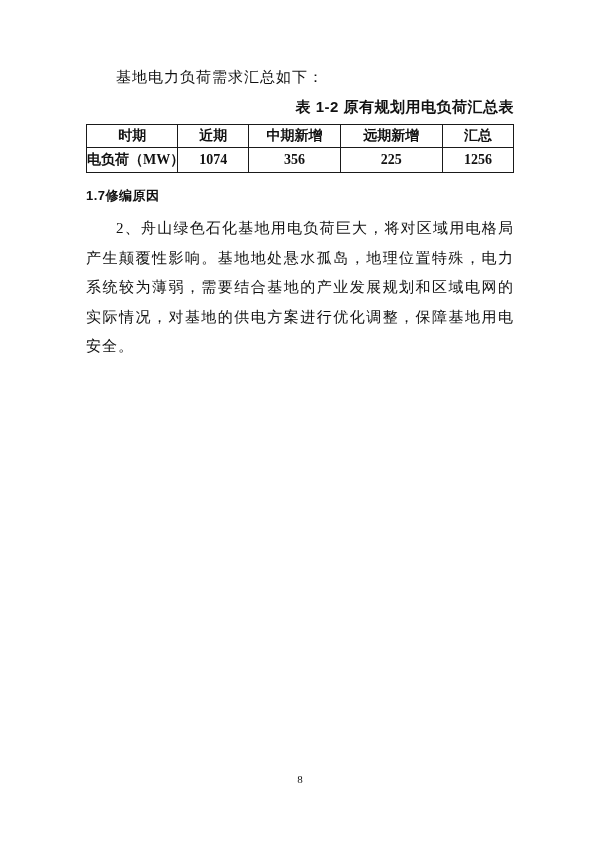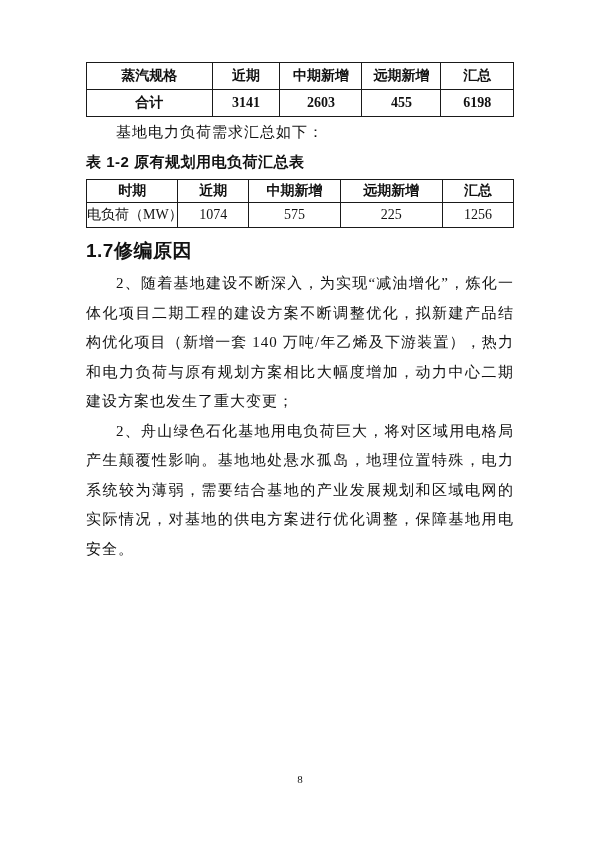--- a/index.html
+++ b/index.html
@@ -30,89 +30,62 @@
     font-size:14px;
     overflow:hidden;
     white-space:nowrap;
   }
   table.tbl th { font-weight:bold; }
   .tbl1 { border:1.5px solid #1a1a1a; }
   .tbl1 th { height:26px; }
   .tbl1 td { height:26px; font-weight:bold; }
   .tbl2 { border:1.5px solid #1a1a1a;padding-left:32px; }
   .tbl2 th { height:22px; }
-  .tbl2 td { height:24px; font-weight:normal; }
+  .tbl2 td { height:24px; font-weight:bold; }
   .body-text {
     margin:0;
     font-size:15px;
     line-height:29.5px;
     letter-spacing:1px;
     text-align:justify;
   }
   .indent { text-indent:2em; }
   .intro { line-height:30px; }
   .caption {
     margin:3px 0 5px 0;
-    text-align:left;
+    text-align:right;
     font-weight:bold;
     font-size:15px;
     line-height:24px;
     letter-spacing:0.5px;
     font-family:"Liberation Sans","DejaVu Sans",sans-serif;
   }
   .heading {
     margin:13px 0 8px 0;
-    font-size:19px;
+    font-size:13px;
     font-weight:bold;
     line-height:20px;
     letter-spacing:0.5px;
     font-family:"Liberation Sans","DejaVu Sans",sans-serif;
   }
   .para-block { margin-top:8px; }
   .page-number {
     position:absolute;
     left:0; right:0; top:773px;
     text-align:center;
     font-size:11px;
     color:#111111;
   }
 </style>
 </head>
 <body>
 
 <div class="page">
   <div class="content">
 
-    <table class="tbl tbl1">
-      <colgroup>
-        <col style="width:29.4%">
-          <col style="width:15.9%">
-          <col style="width:19.2%">
-          <col style="width:18.5%">
-          <col style="width:17.0%">
-      </colgroup>
-      <thead>
-        <tr>
-          <th>蒸汽规格</th>
-          <th>近期</th>
-          <th>中期新增</th>
-          <th>远期新增</th>
-          <th>汇总</th>
-        </tr>
-      </thead>
-      <tbody>
-        <tr>
-          <td>合计</td>
-          <td>3141</td>
-          <td>2603</td>
-          <td>455</td>
-          <td>6198</td>
-        </tr>
-      </tbody>
-    </table>
 
     <p class="body-text intro indent">基地电力负荷需求汇总如下：</p>
 
     <p class="caption">表 1-2 原有规划用电负荷汇总表</p>
 
     <table class="tbl tbl2">
       <colgroup>
         <col style="width:21.4%">
           <col style="width:16.6%">
           <col style="width:21.4%">
@@ -125,30 +98,29 @@
           <th>近期</th>
           <th>中期新增</th>
           <th>远期新增</th>
           <th>汇总</th>
         </tr>
       </thead>
       <tbody>
         <tr>
           <td>电负荷（MW）</td>
           <td>1074</td>
-          <td>575</td>
+          <td>356</td>
           <td>225</td>
           <td>1256</td>
         </tr>
       </tbody>
     </table>
 
     <h2 class="heading">1.7修编原因</h2>
 
     <div class="para-block">
-      <p class="body-text indent">2、随着基地建设不断深入，为实现“减油增化”，炼化一体化项目二期工程的建设方案不断调整优化，拟新建产品结构优化项目（新增一套 140 万吨/年乙烯及下游装置），热力和电力负荷与原有规划方案相比大幅度增加，动力中心二期建设方案也发生了重大变更；</p>
       <p class="body-text indent">2、舟山绿色石化基地用电负荷巨大，将对区域用电格局产生颠覆性影响。基地地处悬水孤岛，地理位置特殊，电力系统较为薄弱，需要结合基地的产业发展规划和区域电网的实际情况，对基地的供电方案进行优化调整，保障基地用电安全。</p>
     </div>
 
   </div>
 
   <div class="page-number">8</div>
 </div>
 
 </body></html>

